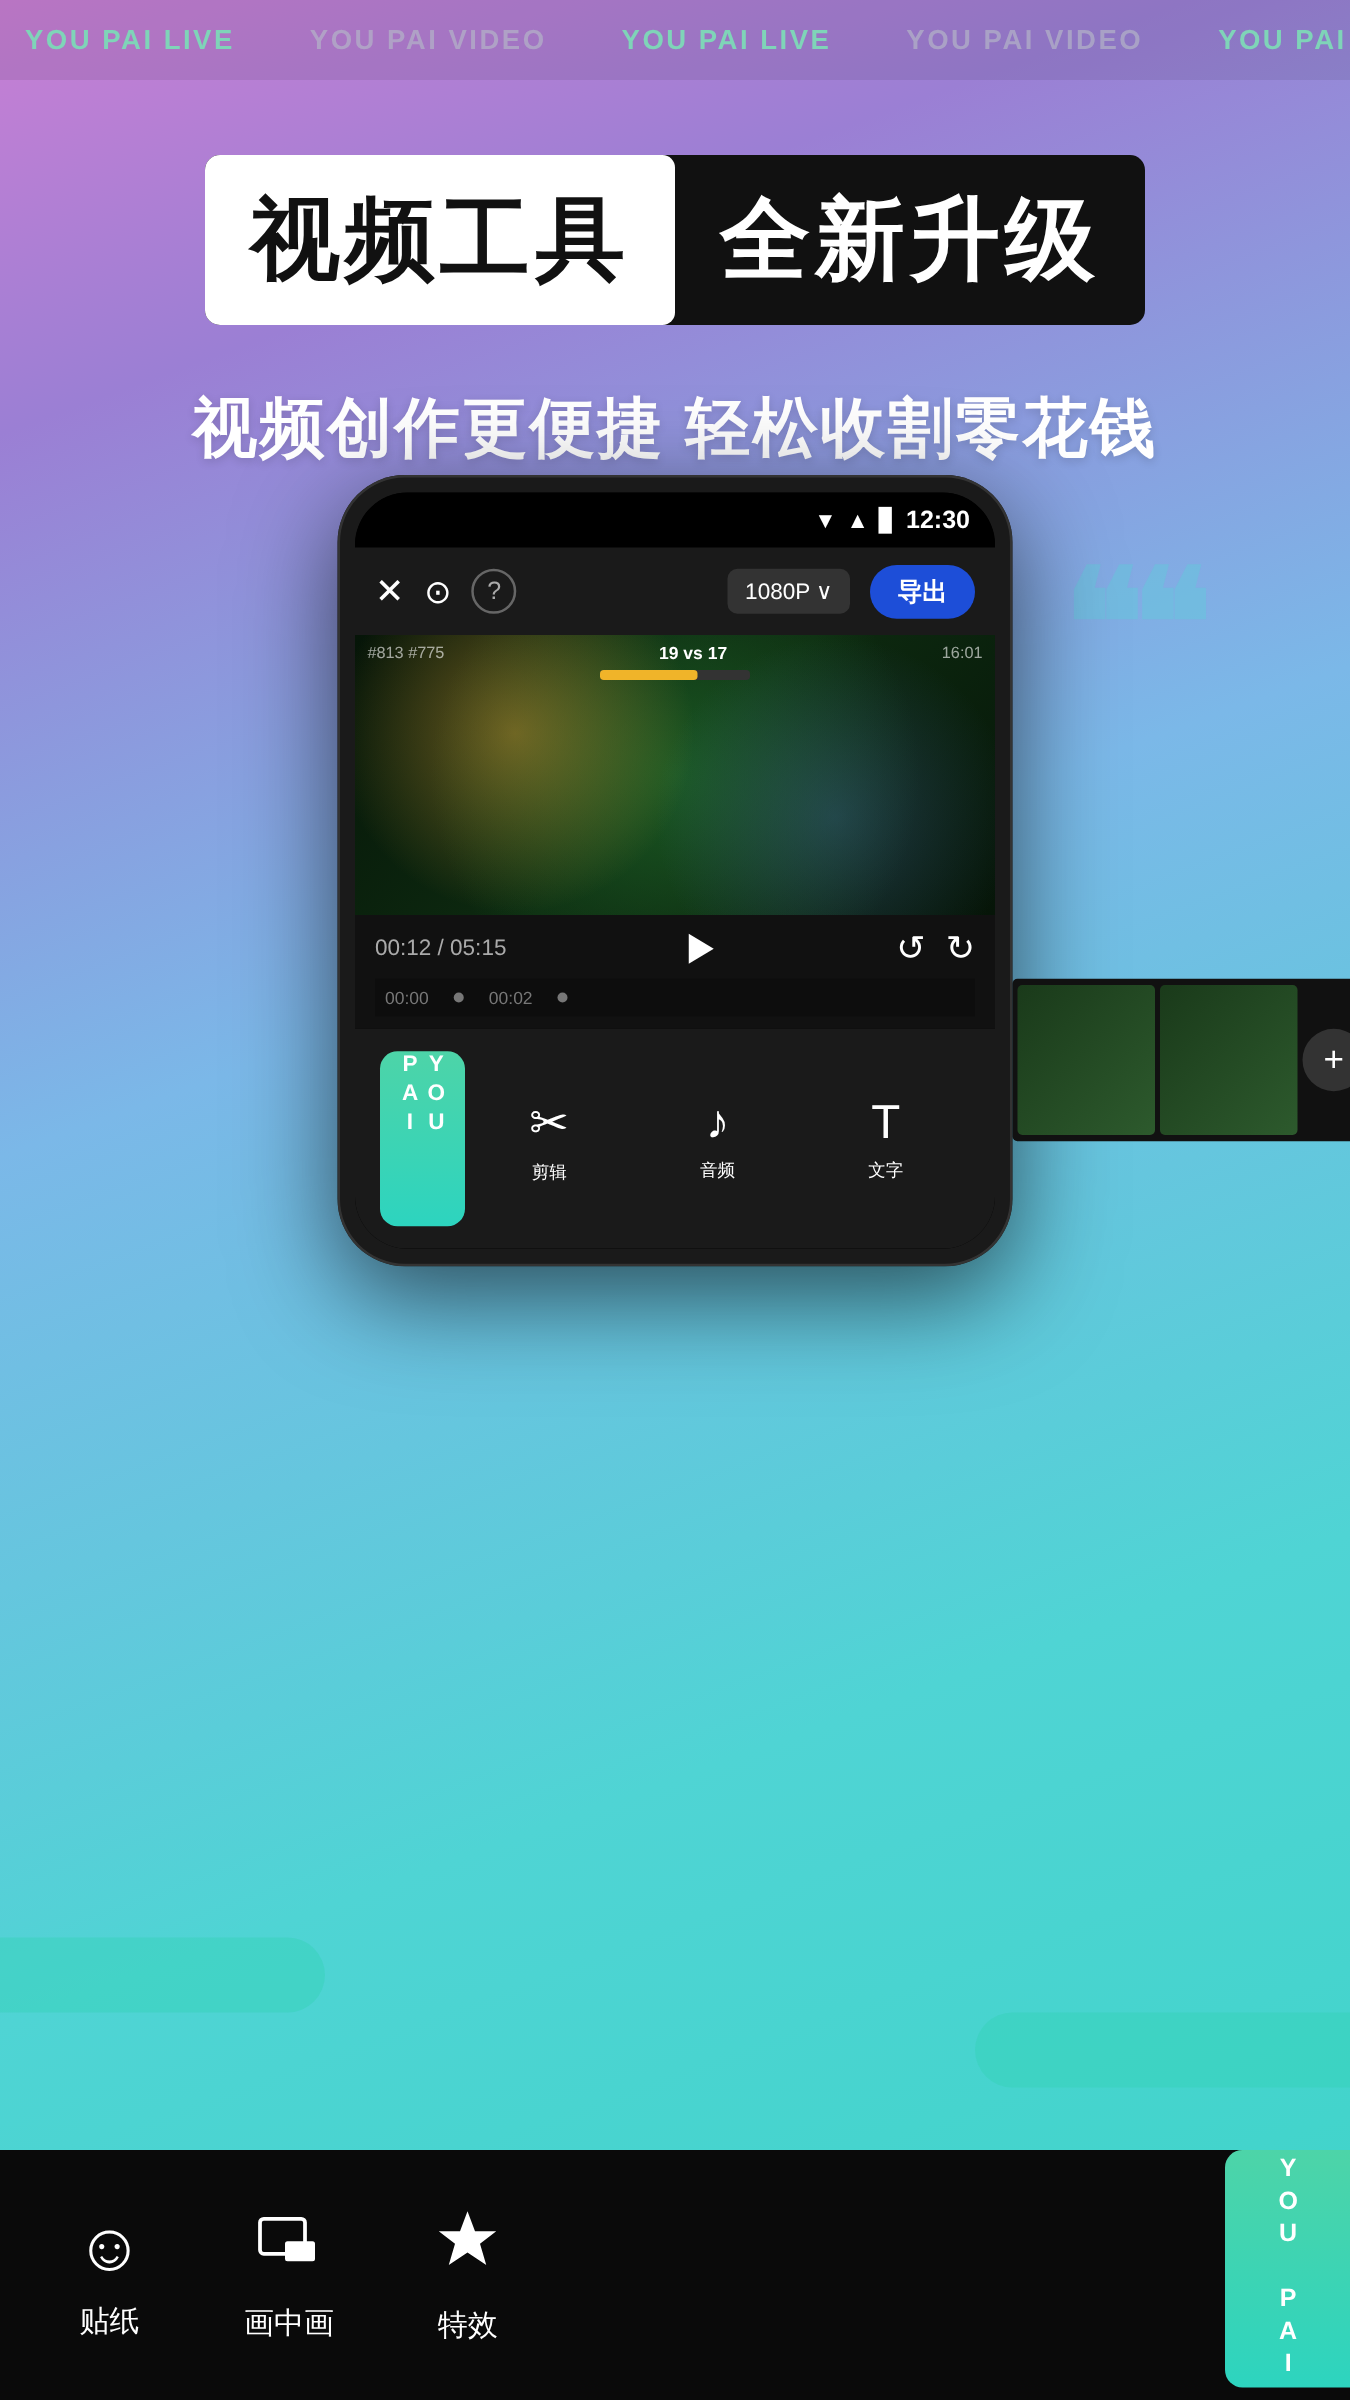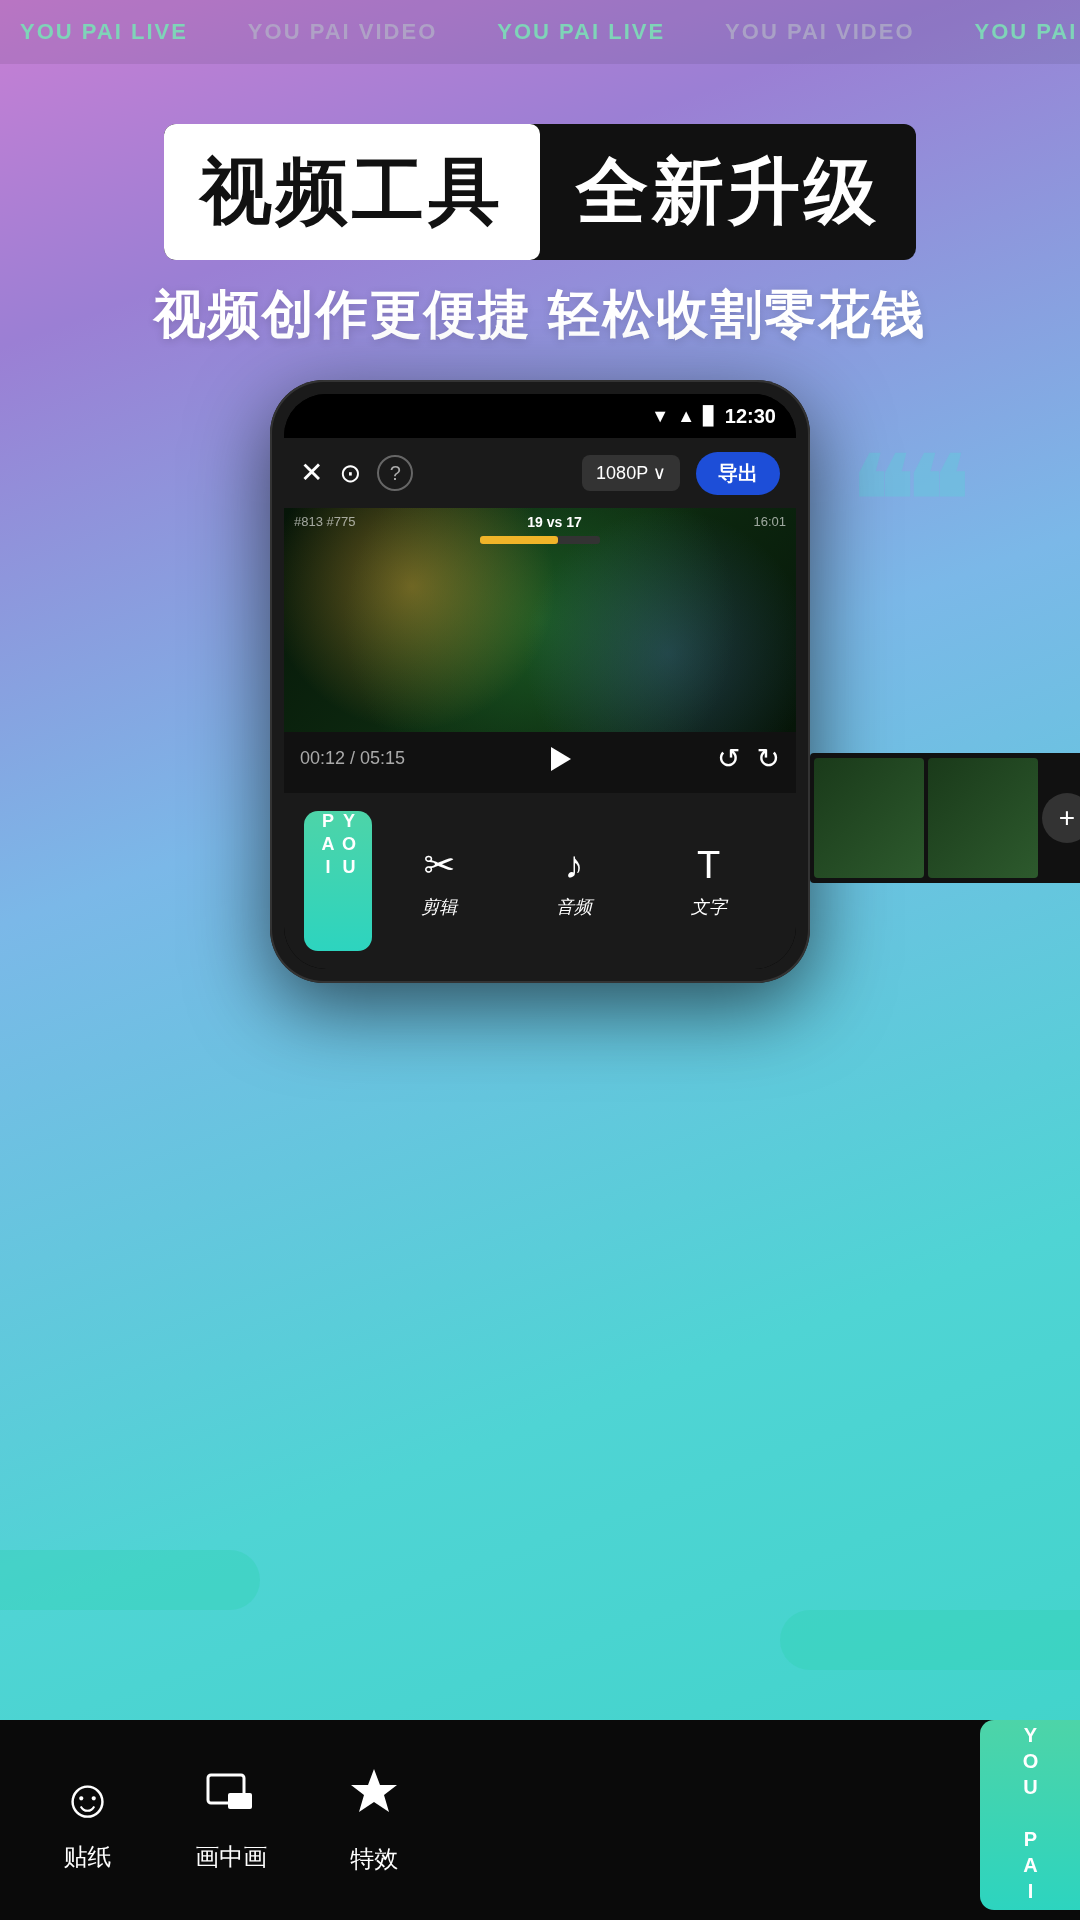--- a/index.html
+++ b/index.html
@@ -47,21 +47,21 @@
       padding: 60px 60px 40px 60px;
       text-align: center;
     }
 
     .title-badge {
       display: inline-flex;
       align-items: center;
       background: #111;
       border-radius: 12px;
       overflow: hidden;
-      margin-bottom: 20px;
+      margin-bottom: 48px;
     }
     .title-badge-white {
       background: #fff;
       padding: 20px 36px;
       border-radius: 10px;
     }
     .title-badge-white span {
       font-size: 72px;
       font-weight: 900;
       color: #111;
@@ -320,23 +320,22 @@
       flex-direction: column;
       align-items: center;
       gap: 8px;
       cursor: pointer;
     }
     .tool-icon-sym {
       font-size: 38px;
       color: #fff;
     }
     .tool-name {
-      font-size: 18px;
-      color: #fff;
-      font-style: italic;
+      font-size: 14px;
+      color: #fff;
     }
 
     
     .youpai-tool-pill {
       width: 68px;
       height: 140px;
       background: linear-gradient(180deg, #4dd4a8, #2dd4bf);
       border-radius: 14px;
       display: flex;
       align-items: center;
@@ -514,20 +513,26 @@
               <span>00:12</span>
               <span> / </span>
               <span>05:15</span>
             </span>
             <div class="play-triangle"></div>
             <div class="undo-redo">
               <span class="ctrl-btn">↺</span>
               <span class="ctrl-btn">↻</span>
             </div>
           </div>
+          <div class="timeline-strip">
+            <span class="tl-time">00:00</span>
+            <div class="tl-dot"></div>
+            <span class="tl-time">00:02</span>
+            <div class="tl-dot"></div>
+          </div>
         </div>
 
         <div class="tools-row">
           <div class="youpai-tool-pill">
             <span class="youpai-text-vert">YOU PAI</span>
           </div>
           <div class="tool-btn">
             <span class="tool-icon-sym">✂</span>
             <span class="tool-name">剪辑</span>
           </div>

